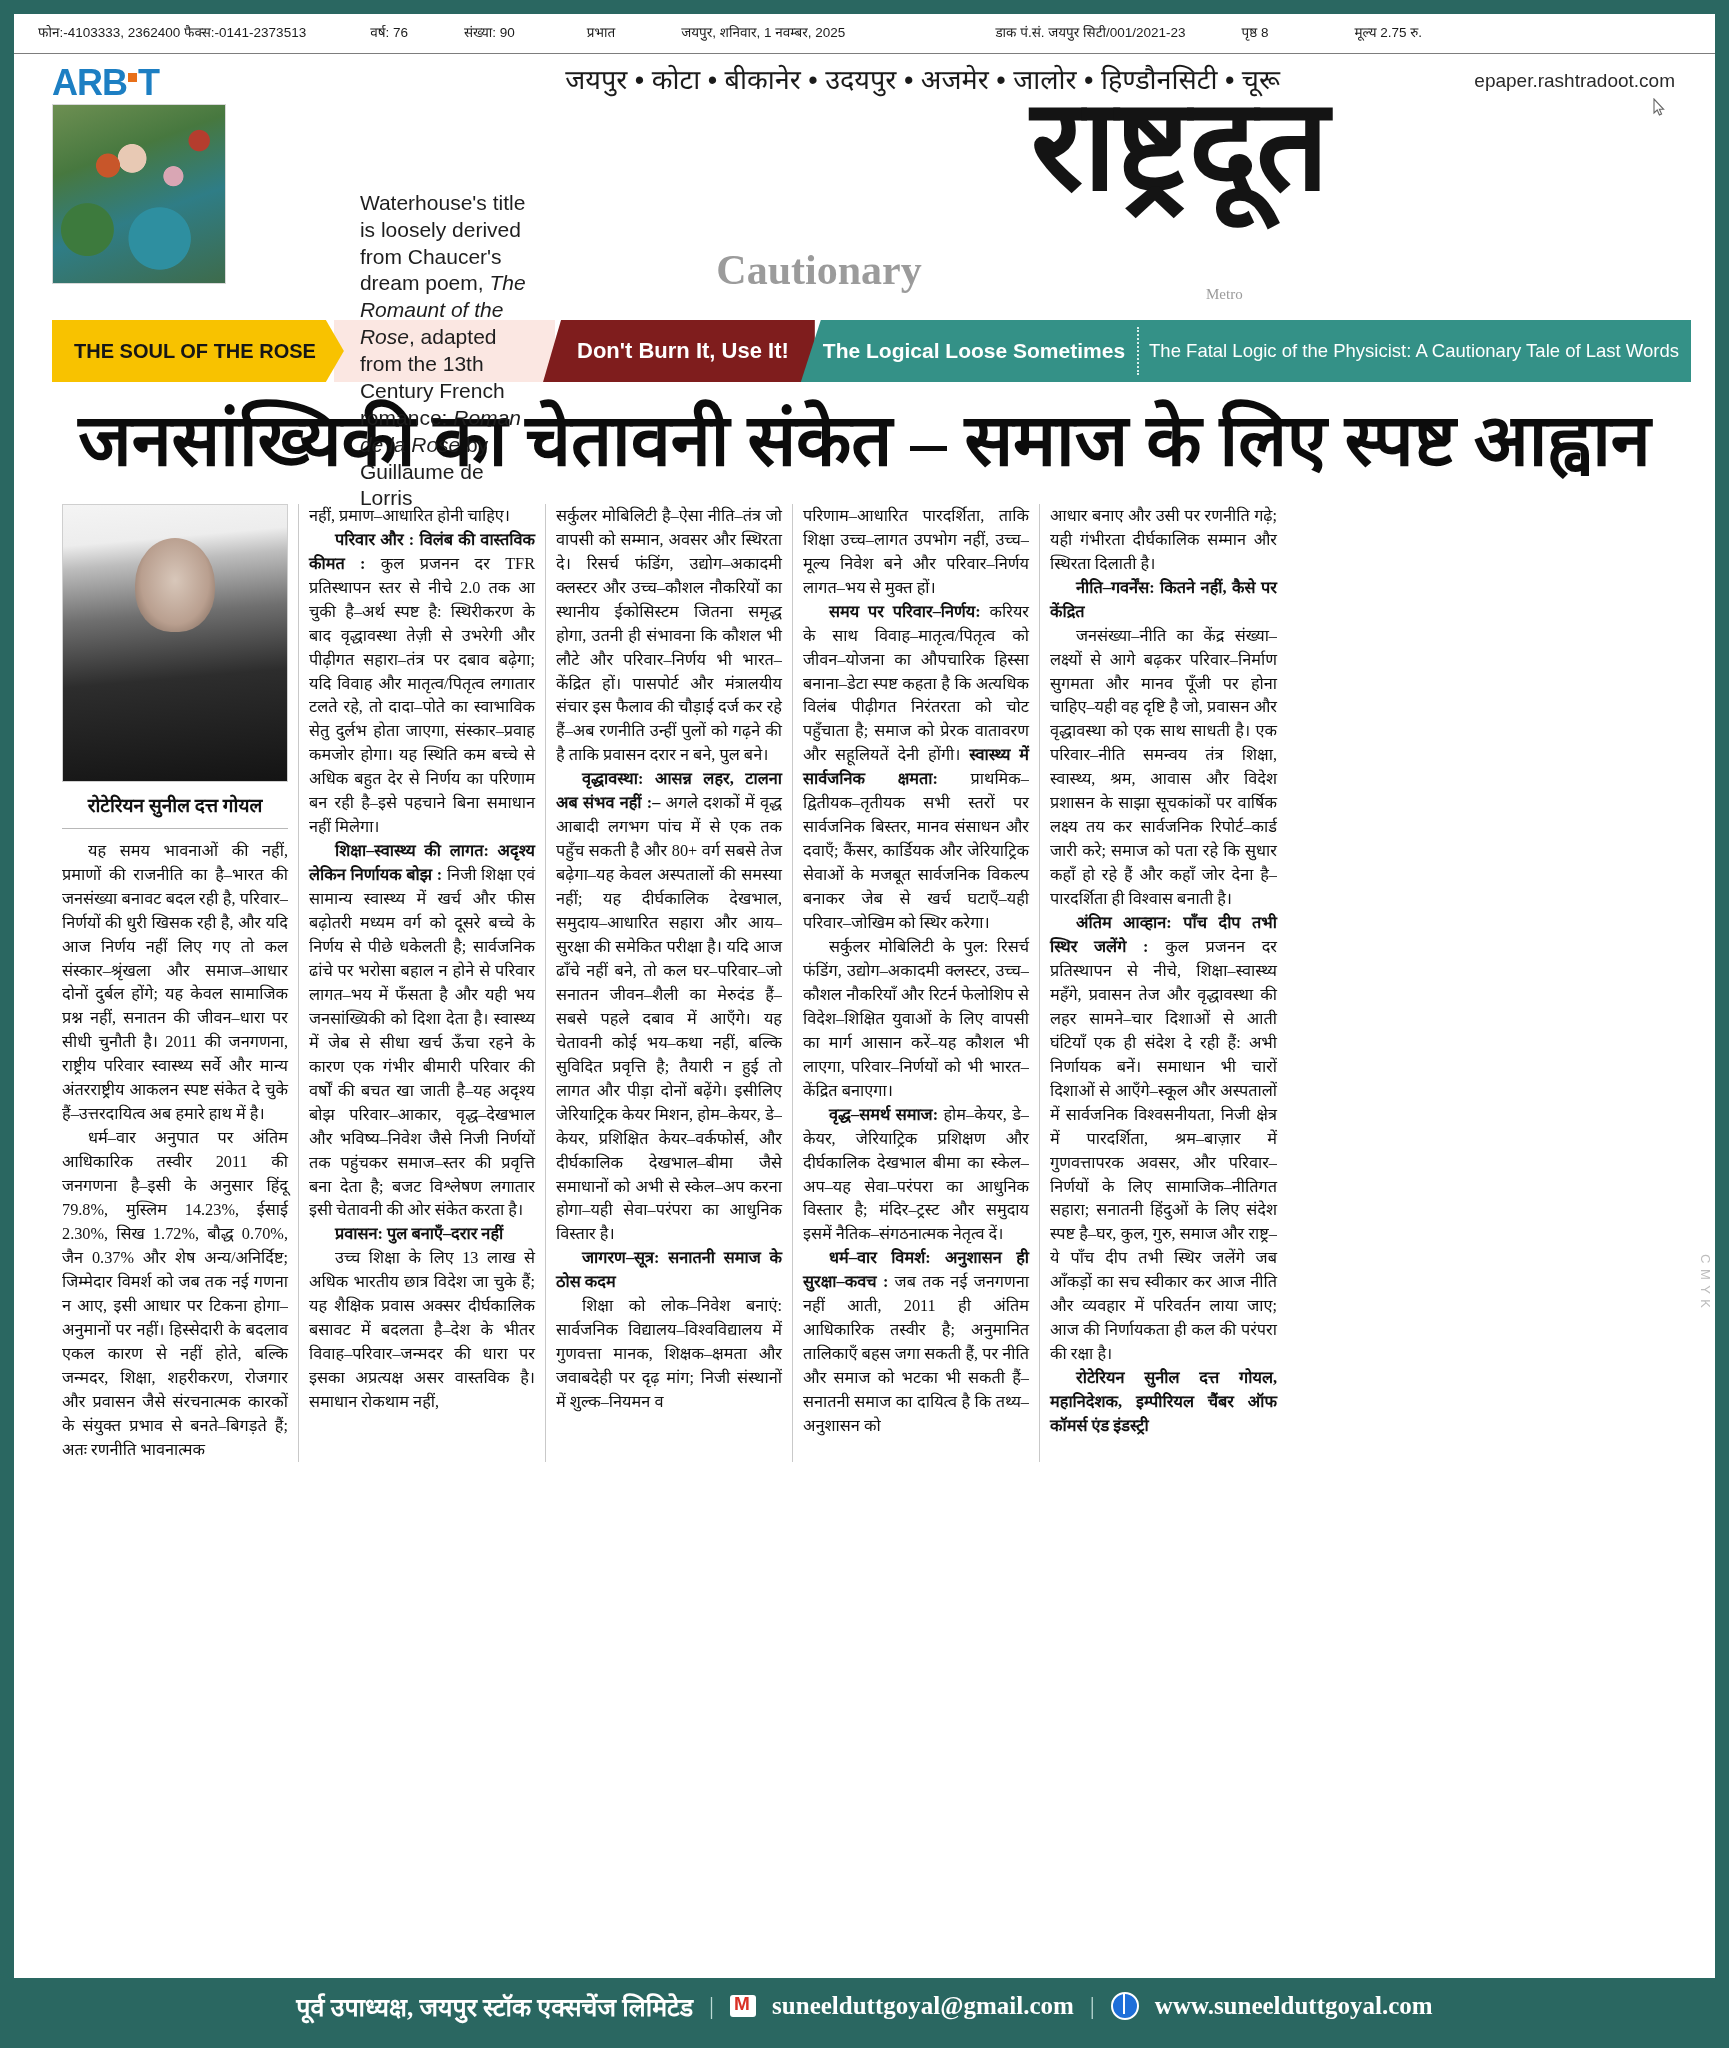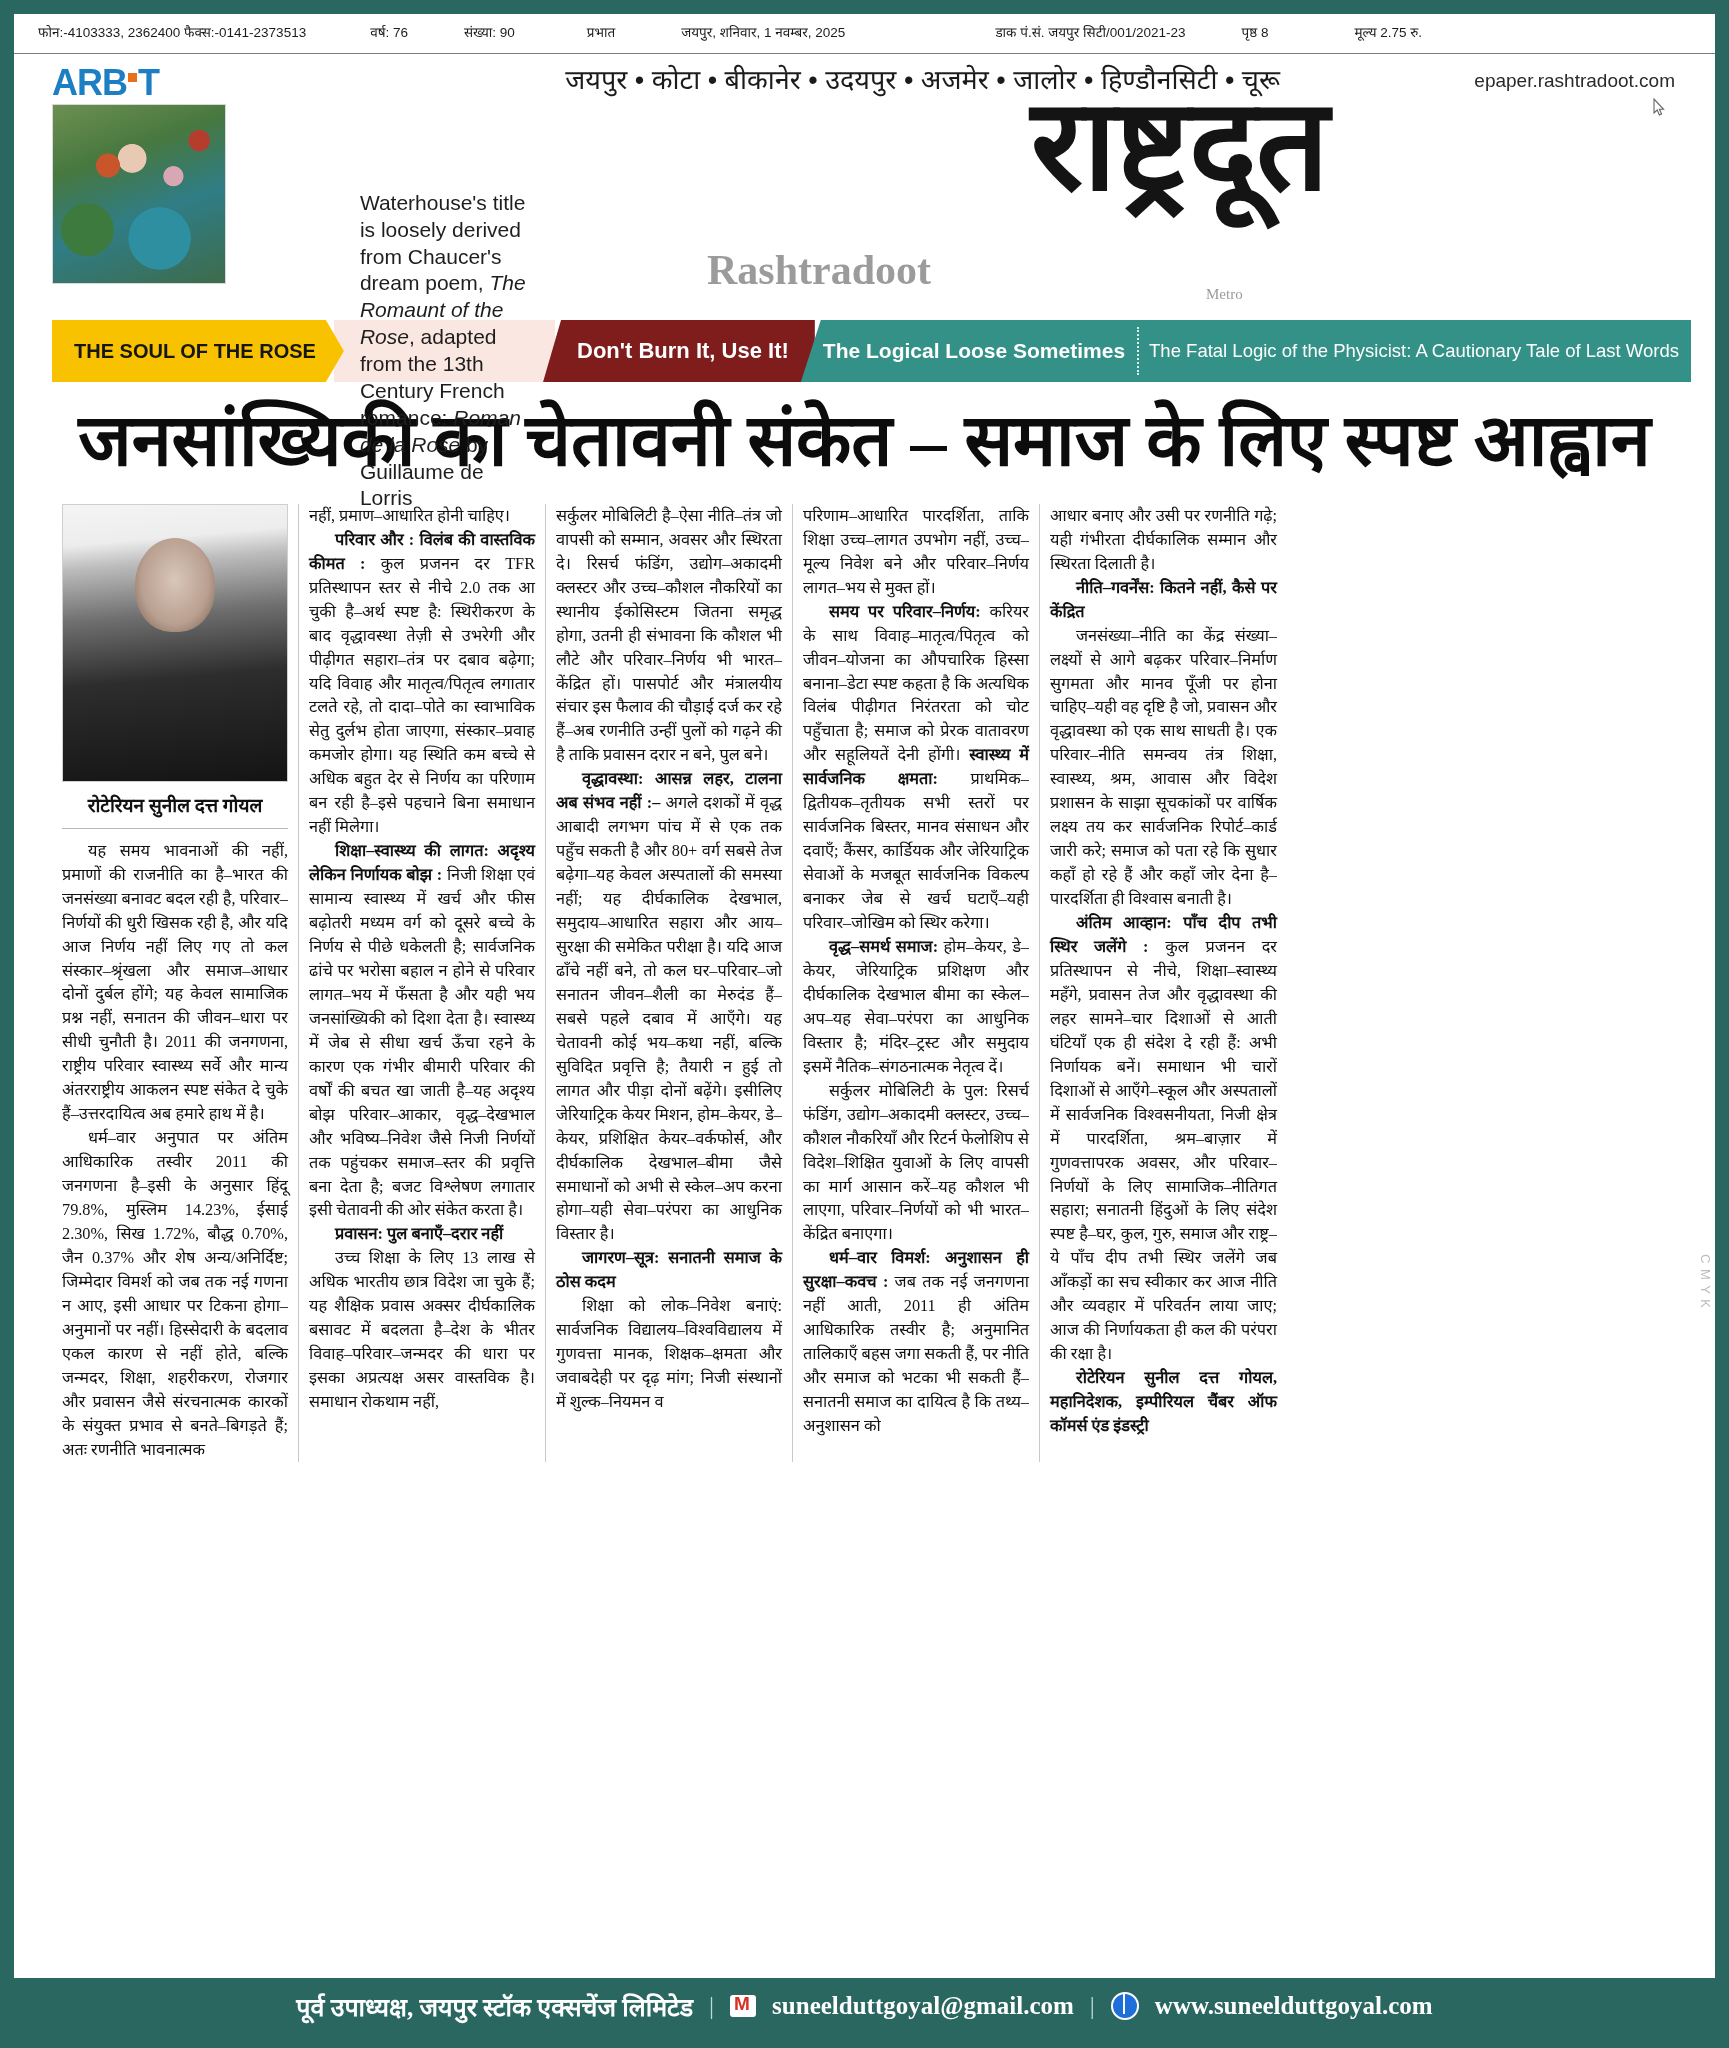--- a/index.html
+++ b/index.html
@@ -217,21 +217,21 @@
     <span class="ts ts-page">पृष्ठ 8</span>
     <span class="ts ts-price">मूल्य 2.75 रु.</span>
   </div>
 
   <div class="masthead">
     <div class="arbit">ARB<span class="dot"></span>T</div>
     <div class="rosepic"></div>
     <div class="cities">जयपुर • कोटा • बीकानेर • उदयपुर • अजमेर • जालोर • हिण्डौनसिटी • चूरू</div>
     <div class="title-hi">राष्ट्रदूत</div>
     <div class="metro">Metro</div>
-    <div class="title-en">Rashtradoot</div>
+    <div class="title-en">Cautionary</div>
     <div class="epaper">epaper.rashtradoot.com</div>
     <div class="cursor">
       <svg width="16" height="20" viewBox="0 0 16 20" aria-hidden="true">
         <path d="M3 1 L3 15 L6.2 12 L8.4 17 L10.6 16 L8.4 11.3 L12.6 11.3 Z" fill="none" stroke="#666" stroke-width="1.1"></path>
       </svg>
     </div>
   </div>
 
   <div class="banner">
     <div class="b-yellow">THE SOUL OF THE ROSE</div>
@@ -270,22 +270,22 @@
     <div class="col">
       <p class="noind">सर्कुलर मोबिलिटी है–ऐसा नीति–तंत्र जो वापसी को सम्मान, अवसर और स्थिरता दे। रिसर्च फंडिंग, उद्योग–अकादमी क्लस्टर और उच्च–कौशल नौकरियों का स्थानीय ईकोसिस्टम जितना समृद्ध होगा, उतनी ही संभावना कि कौशल भी लौटे और परिवार–निर्णय भी भारत–केंद्रित हों। पासपोर्ट और मंत्रालयीय संचार इस फैलाव की चौड़ाई दर्ज कर रहे हैं–अब रणनीति उन्हीं पुलों को गढ़ने की है ताकि प्रवासन दरार न बने, पुल बने।</p>
       <p><b>वृद्धावस्था: आसन्न लहर, टालना अब संभव नहीं :–</b> अगले दशकों में वृद्ध आबादी लगभग पांच में से एक तक पहुँच सकती है और 80+ वर्ग सबसे तेज बढ़ेगा–यह केवल अस्पतालों की समस्या नहीं; यह दीर्घकालिक देखभाल, समुदाय–आधारित सहारा और आय–सुरक्षा की समेकित परीक्षा है। यदि आज ढाँचे नहीं बने, तो कल घर–परिवार–जो सनातन जीवन–शैली का मेरुदंड हैं–सबसे पहले दबाव में आएँगे। यह चेतावनी कोई भय–कथा नहीं, बल्कि सुविदित प्रवृत्ति है; तैयारी न हुई तो लागत और पीड़ा दोनों बढ़ेंगे। इसीलिए जेरियाट्रिक केयर मिशन, होम–केयर, डे–केयर, प्रशिक्षित केयर–वर्कफोर्स, और दीर्घकालिक देखभाल–बीमा जैसे समाधानों को अभी से स्केल–अप करना होगा–यही सेवा–परंपरा का आधुनिक विस्तार है।</p>
       <p><b>जागरण–सूत्र: सनातनी समाज के ठोस कदम</b></p>
       <p>शिक्षा को लोक–निवेश बनाएं: सार्वजनिक विद्यालय–विश्वविद्यालय में गुणवत्ता मानक, शिक्षक–क्षमता और जवाबदेही पर दृढ़ मांग; निजी संस्थानों में शुल्क–नियमन व</p>
     </div>
 
     <div class="col">
       <p class="noind">परिणाम–आधारित पारदर्शिता, ताकि शिक्षा उच्च–लागत उपभोग नहीं, उच्च–मूल्य निवेश बने और परिवार–निर्णय लागत–भय से मुक्त हों।</p>
       <p><b>समय पर परिवार–निर्णय:</b> करियर के साथ विवाह–मातृत्व/पितृत्व को जीवन–योजना का औपचारिक हिस्सा बनाना–डेटा स्पष्ट कहता है कि अत्यधिक विलंब पीढ़ीगत निरंतरता को चोट पहुँचाता है; समाज को प्रेरक वातावरण और सहूलियतें देनी होंगी। <b>स्वास्थ्य में सार्वजनिक क्षमता:</b> प्राथमिक–द्वितीयक–तृतीयक सभी स्तरों पर सार्वजनिक बिस्तर, मानव संसाधन और दवाएँ; कैंसर, कार्डियक और जेरियाट्रिक सेवाओं के मजबूत सार्वजनिक विकल्प बनाकर जेब से खर्च घटाएँ–यही परिवार–जोखिम को स्थिर करेगा।</p>
+      <p>सर्कुलर मोबिलिटी के पुल: रिसर्च फंडिंग, उद्योग–अकादमी क्लस्टर, उच्च–कौशल नौकरियाँ और रिटर्न फेलोशिप से विदेश–शिक्षित युवाओं के लिए वापसी का मार्ग आसान करें–यह कौशल भी लाएगा, परिवार–निर्णयों को भी भारत–केंद्रित बनाएगा।</p>
       <p><b>वृद्ध–समर्थ समाज:</b> होम–केयर, डे–केयर, जेरियाट्रिक प्रशिक्षण और दीर्घकालिक देखभाल बीमा का स्केल–अप–यह सेवा–परंपरा का आधुनिक विस्तार है; मंदिर–ट्रस्ट और समुदाय इसमें नैतिक–संगठनात्मक नेतृत्व दें।</p>
-      <p>सर्कुलर मोबिलिटी के पुल: रिसर्च फंडिंग, उद्योग–अकादमी क्लस्टर, उच्च–कौशल नौकरियाँ और रिटर्न फेलोशिप से विदेश–शिक्षित युवाओं के लिए वापसी का मार्ग आसान करें–यह कौशल भी लाएगा, परिवार–निर्णयों को भी भारत–केंद्रित बनाएगा।</p>
       <p><b>धर्म–वार विमर्श: अनुशासन ही सुरक्षा–कवच :</b> जब तक नई जनगणना नहीं आती, 2011 ही अंतिम आधिकारिक तस्वीर है; अनुमानित तालिकाएँ बहस जगा सकती हैं, पर नीति और समाज को भटका भी सकती हैं–सनातनी समाज का दायित्व है कि तथ्य–अनुशासन को</p>
     </div>
 
     <div class="col">
       <p class="noind">आधार बनाए और उसी पर रणनीति गढ़े; यही गंभीरता दीर्घकालिक सम्मान और स्थिरता दिलाती है।</p>
       <p><b>नीति–गवर्नेंस: कितने नहीं, कैसे पर केंद्रित</b></p>
       <p>जनसंख्या–नीति का केंद्र संख्या–लक्ष्यों से आगे बढ़कर परिवार–निर्माण सुगमता और मानव पूँजी पर होना चाहिए–यही वह दृष्टि है जो, प्रवासन और वृद्धावस्था को एक साथ साधती है। एक परिवार–नीति समन्वय तंत्र शिक्षा, स्वास्थ्य, श्रम, आवास और विदेश प्रशासन के साझा सूचकांकों पर वार्षिक लक्ष्य तय कर सार्वजनिक रिपोर्ट–कार्ड जारी करे; समाज को पता रहे कि सुधार कहाँ हो रहे हैं और कहाँ जोर देना है–पारदर्शिता ही विश्वास बनाती है।</p>
       <p><b>अंतिम आव्हान: पाँच दीप तभी स्थिर जलेंगे :</b> कुल प्रजनन दर प्रतिस्थापन से नीचे, शिक्षा–स्वास्थ्य महँगे, प्रवासन तेज और वृद्धावस्था की लहर सामने–चार दिशाओं से आती घंटियाँ एक ही संदेश दे रही हैं: अभी निर्णायक बनें। समाधान भी चारों दिशाओं से आएँगे–स्कूल और अस्पतालों में सार्वजनिक विश्वसनीयता, निजी क्षेत्र में पारदर्शिता, श्रम–बाज़ार में गुणवत्तापरक अवसर, और परिवार–निर्णयों के लिए सामाजिक–नीतिगत सहारा; सनातनी हिंदुओं के लिए संदेश स्पष्ट है–घर, कुल, गुरु, समाज और राष्ट्र–ये पाँच दीप तभी स्थिर जलेंगे जब आँकड़ों का सच स्वीकार कर आज नीति और व्यवहार में परिवर्तन लाया जाए; आज की निर्णायकता ही कल की परंपरा की रक्षा है।</p>
       <p class="sig">रोटेरियन सुनील दत्त गोयल, महानिदेशक, इम्पीरियल चैंबर ऑफ कॉमर्स एंड इंडस्ट्री</p>
     </div>

